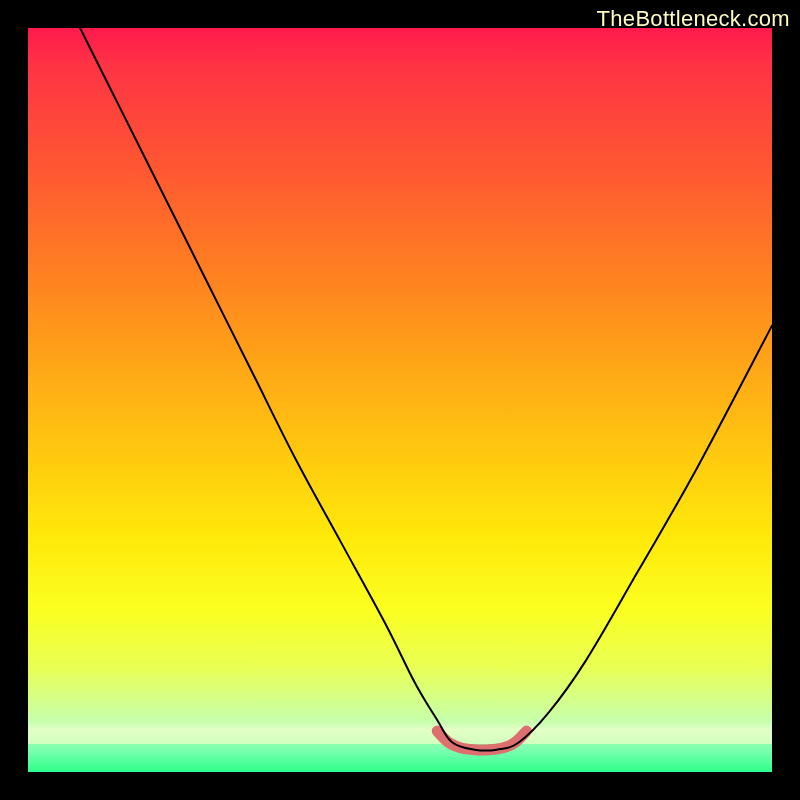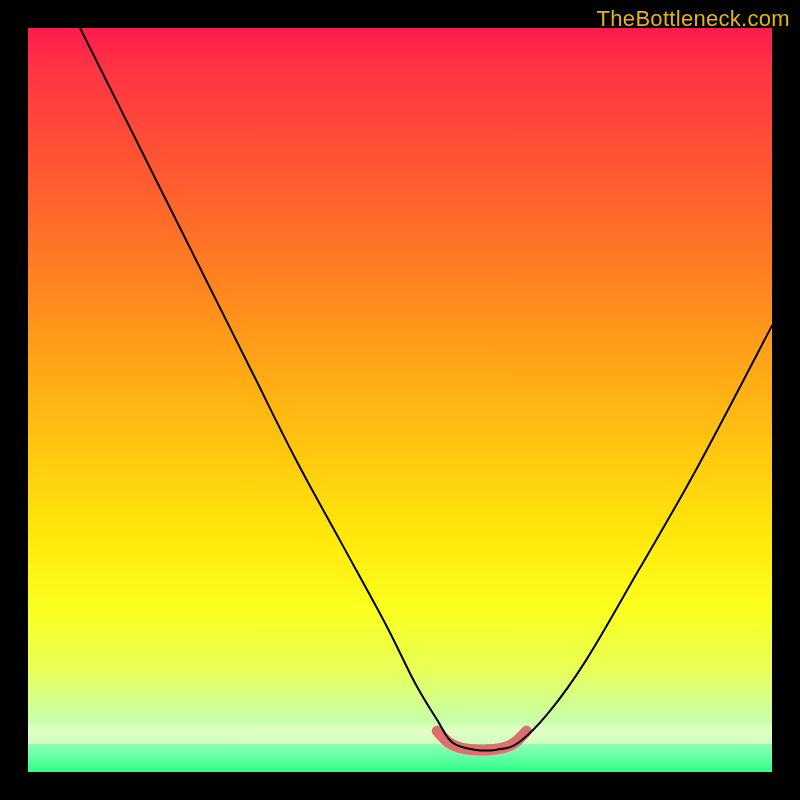--- a/index.html
+++ b/index.html
@@ -8,21 +8,21 @@
     height: 800px;
     background: #000;
     position: relative;
     font-family: Arial, sans-serif;
     overflow: hidden;
   }
   .watermark {
     position: absolute;
     top: 6px;
     right: 10px;
-    color: #eab308;
+    color: #fef9c3;
     font-size: 22px;
     font-weight: 500;
     z-index: 10;
     letter-spacing: 0.3px;
   }
   .plot-area {
     position: absolute;
     left: 28px;
     top: 28px;
     width: 744px;

